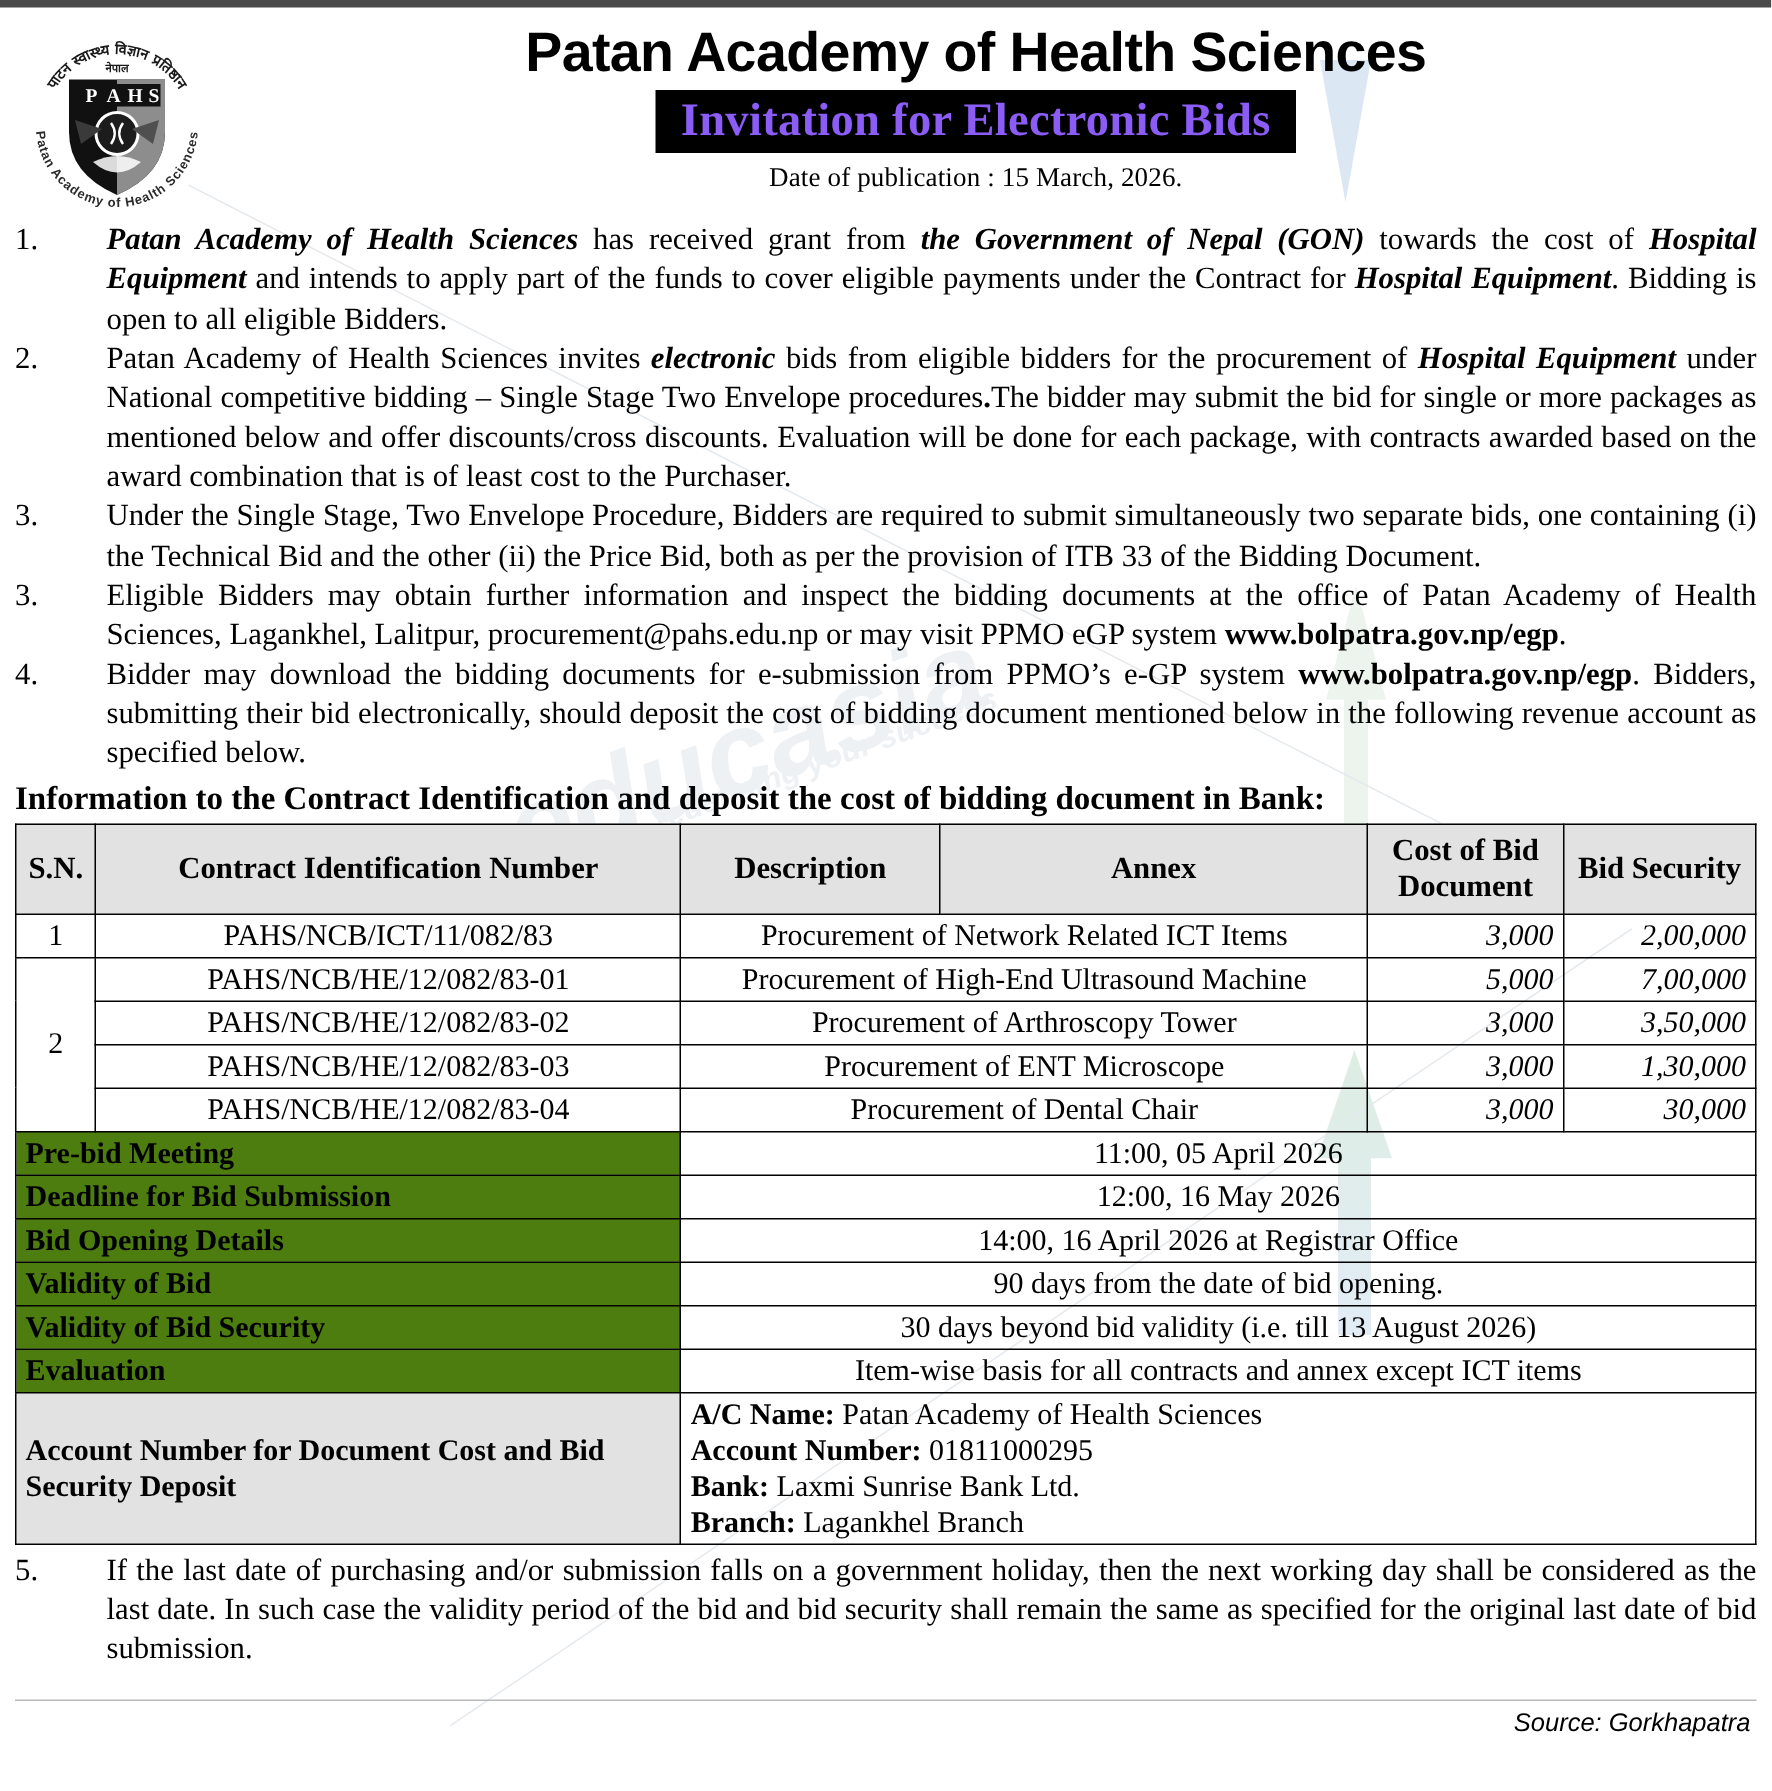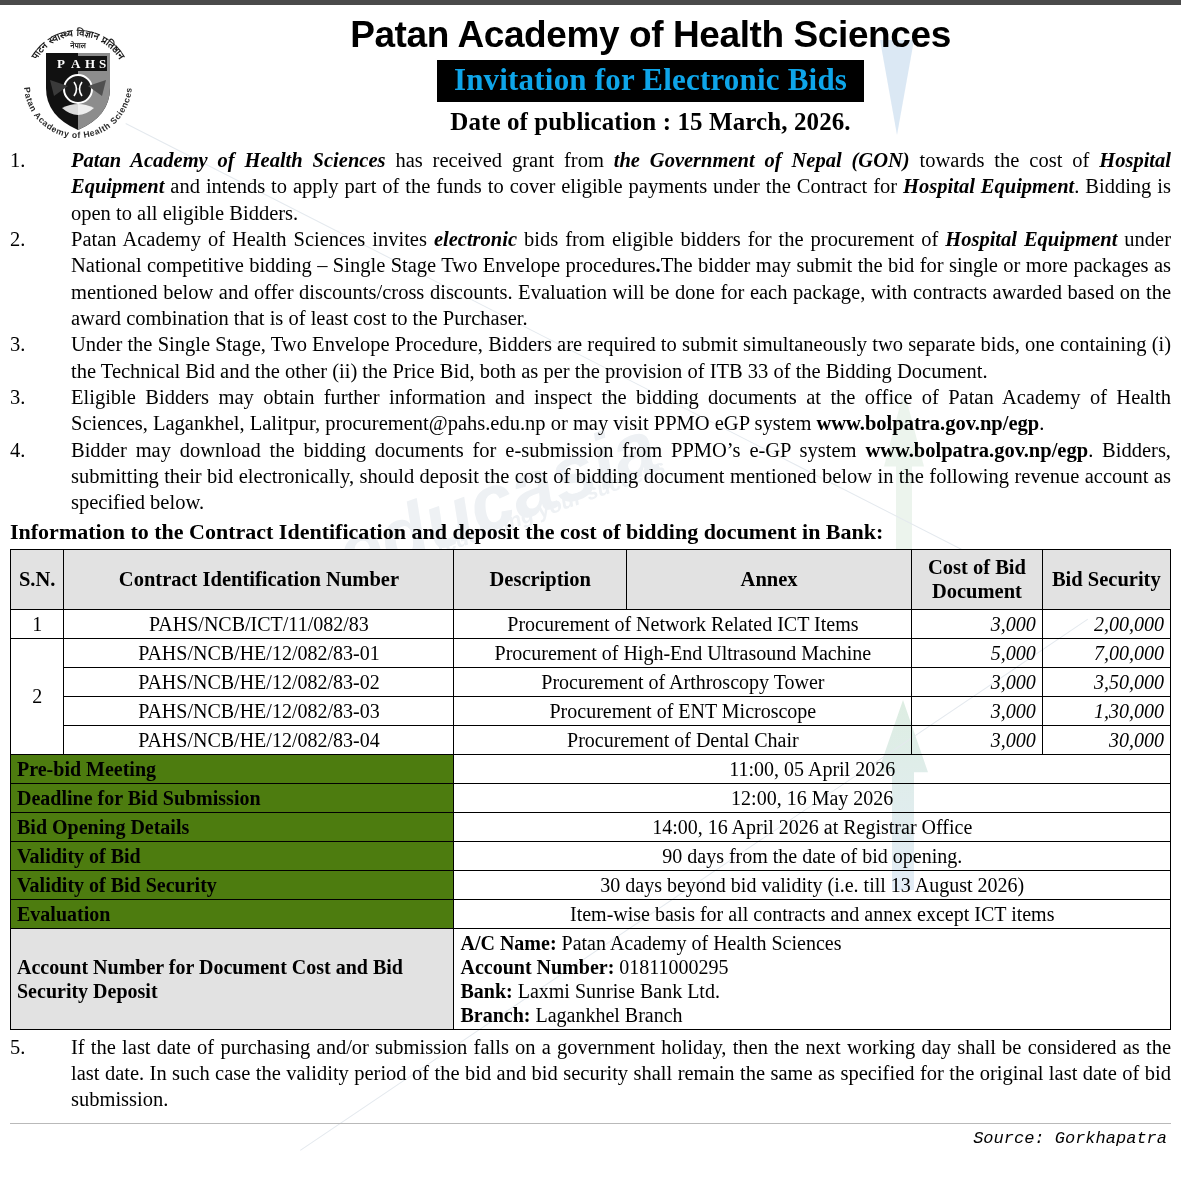--- a/index.html
+++ b/index.html
@@ -90,30 +90,30 @@
     font-weight: bold;
     font-size: 37px;
     letter-spacing: -0.4px;
     line-height: 1.05;
     margin-top: 8px;
   }
   .banner-wrap { margin-top: 5px; }
   .banner {
     display: inline-block;
     background: #000000;
-    color: #0ea5e9;
+    color: #8b5cf6;
     font-weight: bold;
     font-size: 31px;
     line-height: 1.22;
     padding: 1px 17px 3px 17px;
     letter-spacing: .2px;
   }
   .pub-date {
-    font-weight: bold;
-    font-size: 25px;
+    font-weight: normal;
+    font-size: 18px;
     margin-top: 6px;
     letter-spacing: .1px;
   }
   
   .clauses {
     margin-top: 3px;
     font-size: 20.5px;
     line-height: 1.285;
   }
   .clause {
@@ -184,24 +184,24 @@
   }
   .acctval div { white-space: nowrap; }
   
   .tail {
     margin-top: 4px;
     font-size: 20.5px;
     line-height: 1.285;
   }
   .source {
     text-align: right;
-    font-family: Liberation Mono, monospace;
+    font-family: Liberation Sans, sans-serif;
     font-style: italic;
     font-size: 17px;
-    margin-top: 10px;
+    margin-top: 20px;
     padding-right: 4px;
     border-top: 1px solid #b9b9b9;
     padding-top: 5px;
   }
 </style>
 </head>
 <body>
 
 <div class="page">
 

